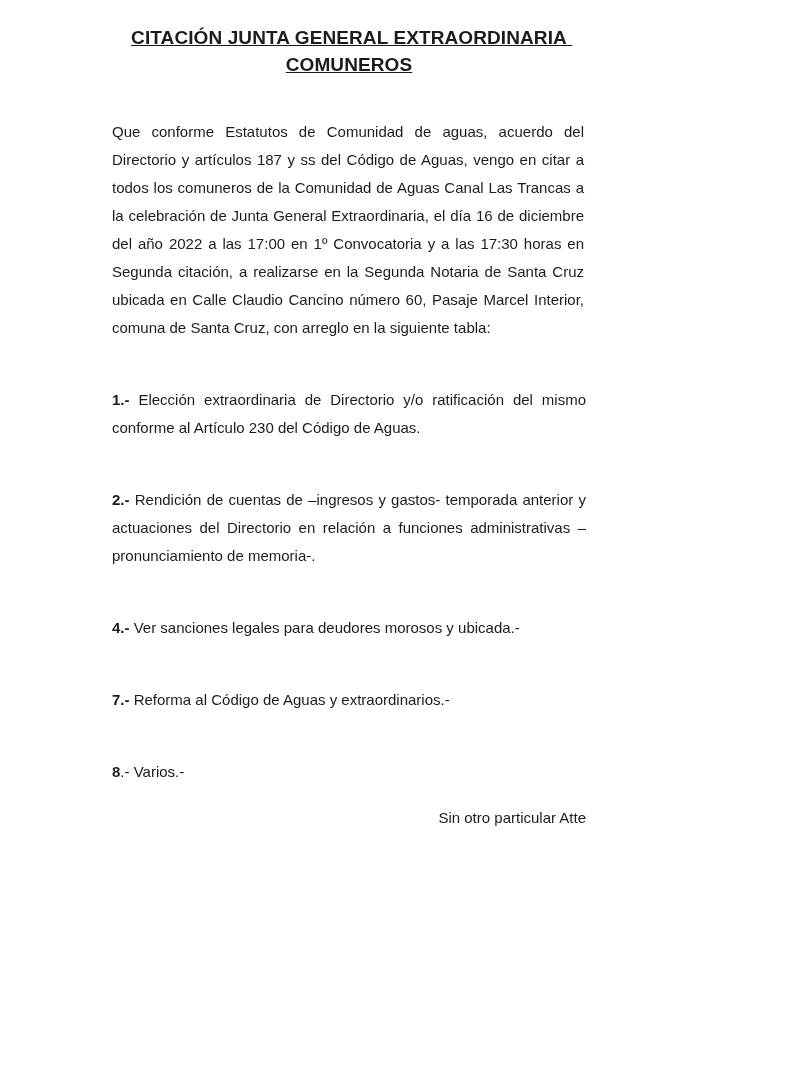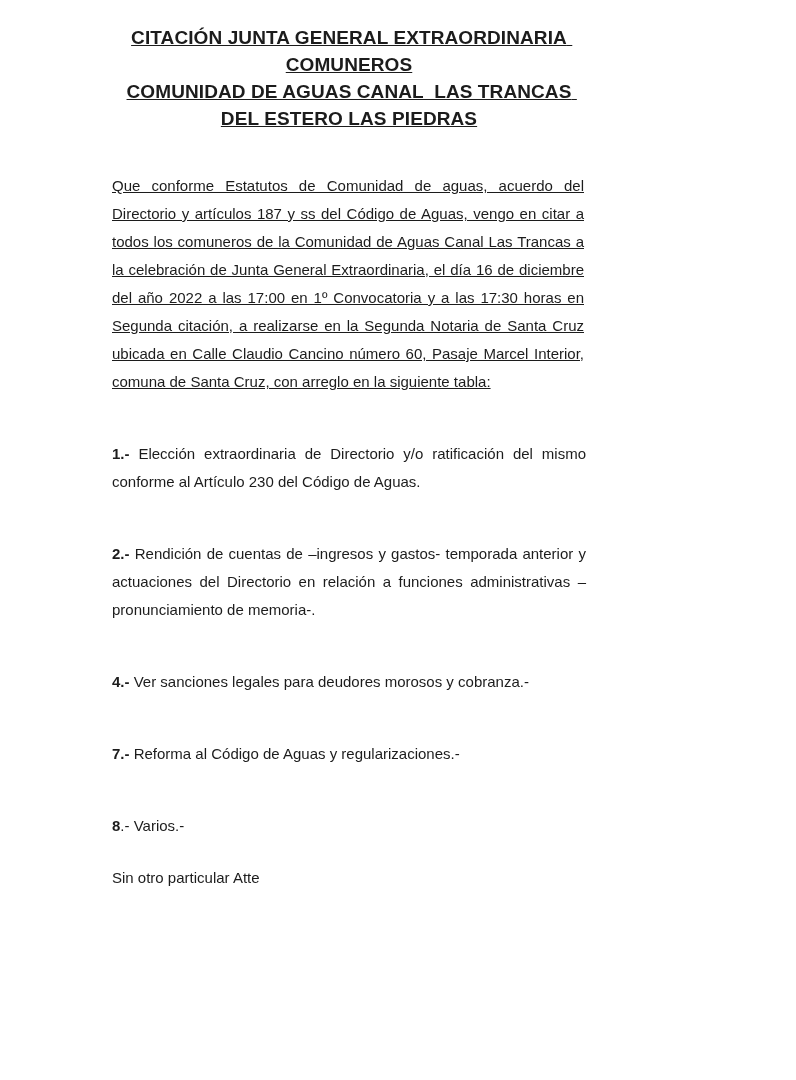--- a/index.html
+++ b/index.html
@@ -29,59 +29,57 @@
   .doc-title .title-line {
     display: block;
     text-decoration: underline;
     white-space: pre-wrap;
   }
   .intro {
     margin: 40px 2px 0 0;
     font-size: 15px;
     line-height: 28px;
     text-align: justify;
-    text-decoration: underline;
   }
   p.item {
     margin: 44px 0 0 0;
     font-size: 15px;
     line-height: 28px;
     text-align: justify;
   }
   p.item b { font-weight: bold; }
   .closing {
-    margin: 22px 0 0 0;
+    margin: 16px 0 0 0;
     font-size: 15px;
     line-height: 32px;
-    text-align: left;
+    text-align: right;
   }
   .closing .closing-line { display: block; }
 </style>
 </head>
 <body>
 
 <div class="page">
 
   <div class="doc-title">
     <span class="title-line">CITACIÓN JUNTA GENERAL EXTRAORDINARIA COMUNEROS</span>
-    <span class="title-line">COMUNIDAD DE AGUAS CANAL  LAS TRANCAS DEL ESTERO LAS PIEDRAS</span>
   </div>
 
   <p class="intro">Que conforme Estatutos de Comunidad de aguas, acuerdo del Directorio y artículos 187 y ss del Código de Aguas, vengo en citar a todos los comuneros de la Comunidad de Aguas Canal Las Trancas a la celebración de Junta General Extraordinaria, el día 16 de diciembre del año 2022 a las 17:00 en 1º Convocatoria y a las 17:30 horas en Segunda citación, a realizarse en la Segunda Notaria de Santa Cruz ubicada en Calle Claudio Cancino número 60, Pasaje Marcel Interior, comuna de Santa Cruz, con arreglo en la siguiente tabla:</p>
 
   <p class="item"><b>1.-</b><span> Elección extraordinaria de Directorio y/o ratificación del mismo conforme al Artículo 230 del Código de Aguas.</span></p>
 
   <p class="item"><b>2.-</b><span> Rendición de cuentas de –ingresos y gastos- temporada anterior y actuaciones del Directorio en relación a funciones administrativas –pronunciamiento de memoria-.</span></p>
 
 
-  <p class="item"><b>4.-</b><span> Ver sanciones legales para deudores morosos y cobranza.-</span></p>
+  <p class="item"><b>4.-</b><span> Ver sanciones legales para deudores morosos y ubicada.-</span></p>
 
 
 
-  <p class="item"><b>7.-</b><span> Reforma al Código de Aguas y regularizaciones.-</span></p>
+  <p class="item"><b>7.-</b><span> Reforma al Código de Aguas y extraordinarios.-</span></p>
 
   <p class="item"><b>8</b><span>.- Varios.-</span></p>
 
   <div class="closing">
     <span class="closing-line">Sin otro particular Atte</span>
   </div>
 
 </div>
 
 </body></html>

